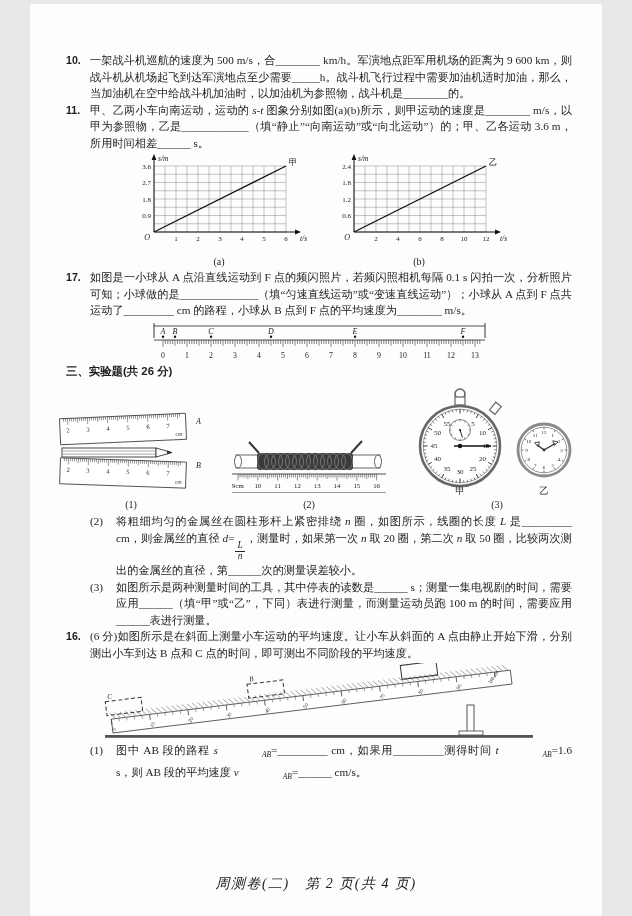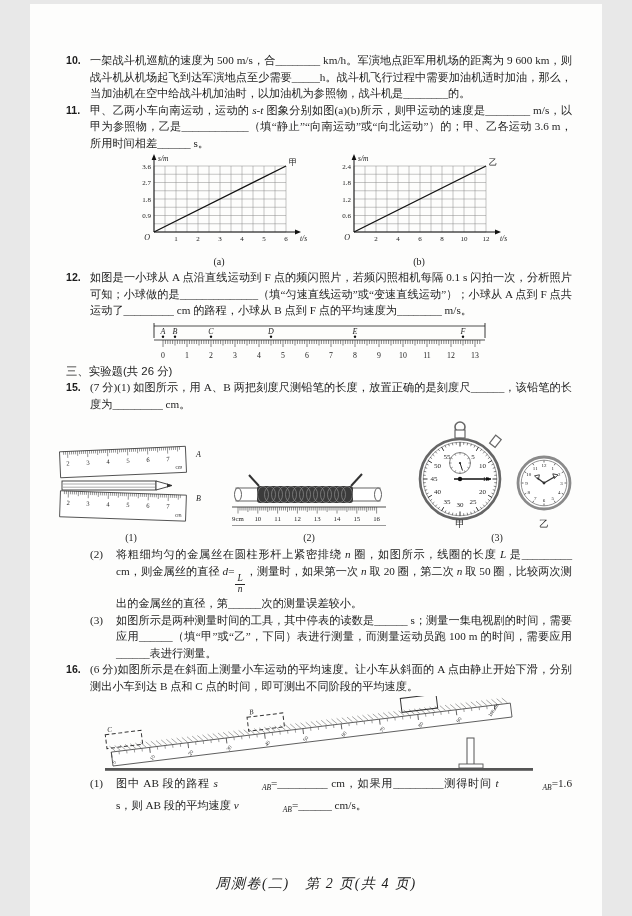--- a/index.html
+++ b/index.html
@@ -4,21 +4,21 @@
 <style>
   html,body{margin:0;padding:0;background:#e8e8e8;}
   .page{position:relative;width:572px;height:916px;margin:4px auto;background:#fdfdfc;
         font-family:"Liberation Serif","DejaVu Serif",serif;font-size:11.2px;line-height:16.5px;
         color:#1c1c1c;box-sizing:border-box;padding:48px 30px 0 36px;overflow:hidden;}
   .q{display:flex;}
   .qnum{flex:0 0 24px;font-weight:700;font-family:"Liberation Sans","DejaVu Sans",sans-serif;font-size:10.6px;}
   .qbody{flex:1;text-align:justify;}
   .sub{display:flex;margin-left:24px;}
   .subnum{flex:0 0 26px;}
-  .section{font-weight:400;font-family:"Liberation Sans","DejaVu Sans",sans-serif;font-size:11.4px;}
+  .section{font-weight:700;font-family:"Liberation Sans","DejaVu Sans",sans-serif;font-size:11.4px;}
   .chartrow{display:flex;justify-content:center;align-items:flex-start;gap:10px;margin:2px 0 1px 0;}
   .figrow{display:flex;justify-content:center;align-items:flex-end;gap:20px;margin:3px 0 2px 0;}
   .figcenter{text-align:center;margin:2px 0 1px 0;}
   figure{margin:0;text-align:center;}
   figcaption{font-size:10px;line-height:12px;margin-top:1px;}
   svg{display:block;margin:0 auto;}
   svg text{fill:#1c1c1c;font-family:"Liberation Serif","DejaVu Serif",serif;}
   sub{font-size:7.5px;font-style:italic;padding-left:44px;}
   i{font-style:italic;}
   .frac{display:inline-flex;flex-direction:column;text-align:center;vertical-align:-0.7em;
@@ -131,21 +131,21 @@
           <text x="140" y="88" font-size="7" text-anchor="middle">10</text>
           <text x="162" y="88" font-size="7" text-anchor="middle">12</text>
           <line x1="30" y1="79" x2="162" y2="13" stroke="#111" stroke-width="1.3"></line>
           <text x="169" y="12" font-size="8.5" text-anchor="middle">乙</text>
         </svg>
       <figcaption>(b)</figcaption>
     </figure>
   </div>
 
   <div class="q">
-    <span class="qnum">12.</span>
+    <span class="qnum">17.</span>
     <div class="qbody">如图是一小球从 A 点沿直线运动到 F 点的频闪照片，若频闪照相机每隔 0.1 s 闪拍一次，分析照片可知；小球做的是______________（填“匀速直线运动”或“变速直线运动”）；小球从 A 点到 F 点共运动了_________ cm 的路程，小球从 B 点到 F 点的平均速度为________ m/s。</div>
   </div>
 
   <div class="figcenter">
     <svg id="flashRuler" viewBox="0 0 340 41" width="340" height="41">
         <line x1="5" y1="5" x2="336" y2="5" stroke="#222" stroke-width="0.8"></line>
         <line x1="5" y1="2" x2="5" y2="17" stroke="#222" stroke-width="0.9"></line>
         <line x1="336" y1="2" x2="336" y2="17" stroke="#222" stroke-width="0.9"></line>
         <text x="14" y="12.5" font-size="8" text-anchor="middle" font-style="italic">A</text>
         <circle cx="14" cy="15.8" r="1.2" fill="#111"></circle>
@@ -307,24 +307,20 @@
         <text x="278" y="37" font-size="7.8" text-anchor="middle">11</text>
         <text x="302" y="37" font-size="7.8" text-anchor="middle">12</text>
         <text x="326" y="37" font-size="7.8" text-anchor="middle">13</text>
       </svg>
   </div>
 
 
 
   <div class="section">三、实验题(共 26 分)</div>
 
-  <div class="q">
-    <span class="qnum">15.</span>
-    <div class="qbody">(7 分)(1) 如图所示，用 A、B 两把刻度尺测铅笔的长度，放置正确的是刻度尺______，该铅笔的长度为_________ cm。</div>
-  </div>
 
   <div class="figrow">
     <figure>
       <svg id="figRulers" viewBox="0 0 158 90" width="158" height="90">
           <g transform="rotate(-2.5 72 21)">
             <rect x="8" y="8" width="126" height="26" fill="#fff" stroke="#444" stroke-width="0.9"></rect>
             <line x1="12" y1="8" x2="12" y2="11.2" stroke="#333" stroke-width="0.5"></line>
             <line x1="14" y1="8" x2="14" y2="11.2" stroke="#333" stroke-width="0.5"></line>
             <line x1="16" y1="8" x2="16" y2="14.5" stroke="#333" stroke-width="0.5"></line>
             <line x1="18" y1="8" x2="18" y2="11.2" stroke="#333" stroke-width="0.5"></line>

